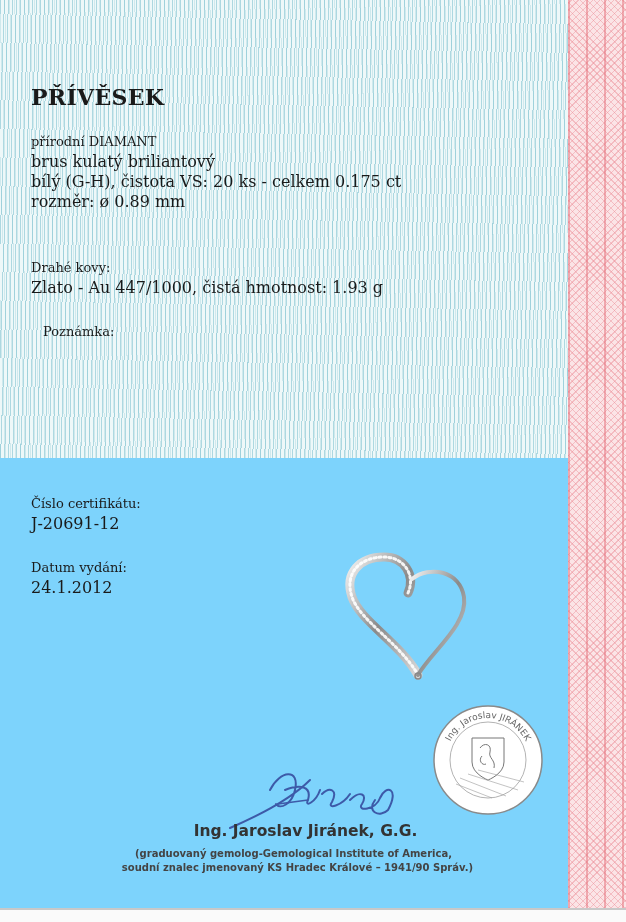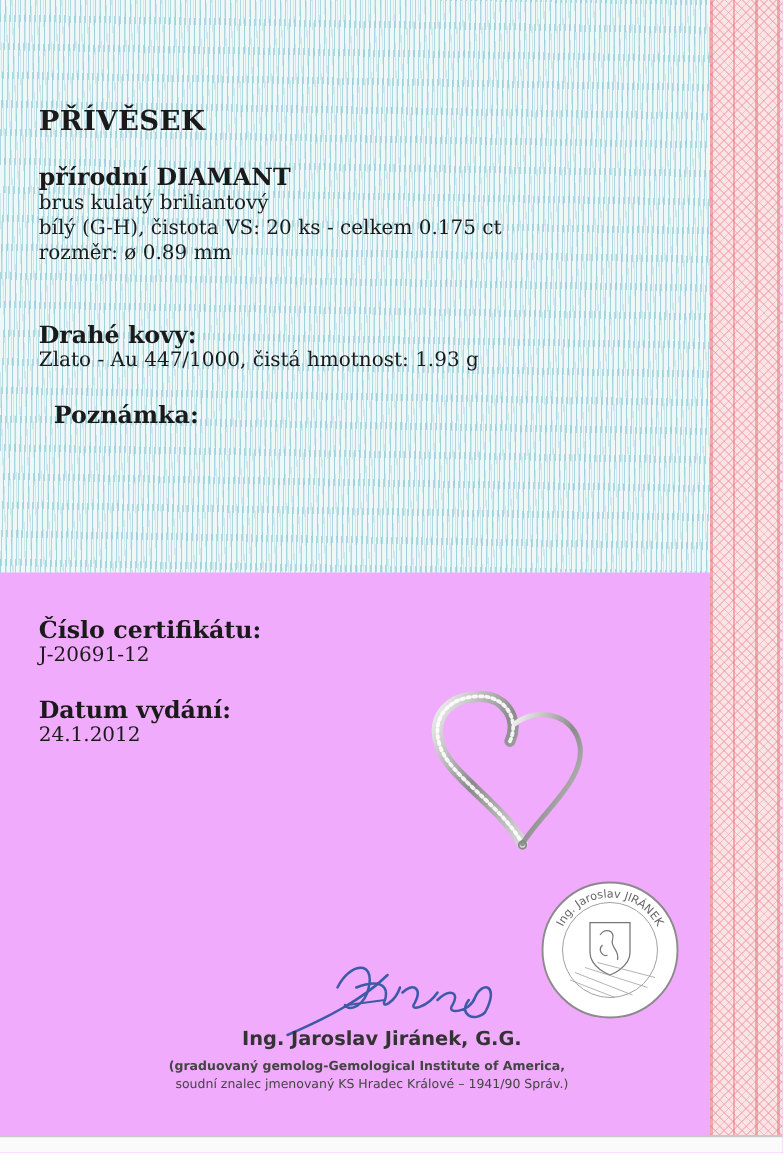--- a/index.html
+++ b/index.html
@@ -5,21 +5,21 @@
   html, body { margin: 0; padding: 0; }
   body {
     width: 626px; height: 922px; overflow: hidden;
     background: #ffffff;
     font-family: "DejaVu Serif", "Liberation Serif", serif;
     color: #1a1a1a;
     position: relative;
   }
   .page {
     position: absolute; left: 0; top: 0; width: 626px; height: 908px;
-    background: #f0abfc;
+    background: #7dd3fc;
   }
   .guilloche-top {
     position: absolute; left: 0; top: 0; width: 568px; height: 458px;
     background-color: #eef8f9;
     background-image:
       repeating-linear-gradient(92deg, rgba(120,190,205,0.55) 0px, rgba(120,190,205,0.55) 1px, transparent 1px, transparent 4px),
       repeating-linear-gradient(88deg, rgba(150,205,215,0.35) 0px, rgba(150,205,215,0.35) 1px, transparent 1px, transparent 5px);
   }
   .pink-stripe {
     position: absolute; left: 568px; top: 0; width: 58px; height: 908px;
@@ -34,21 +34,21 @@
   }
   .bottom-pad {
     position: absolute; left: 0; top: 910px; width: 626px; height: 12px; background: #fafafa;
   }
 
   .title {
     position: absolute; left: 31px; top: 84px;
     font-size: 22px; font-weight: bold; letter-spacing: 0.3px; margin: 0;
   }
   .block { position: absolute; left: 31px; }
-  .lbl { font-size: 19px; font-weight: bold; line-height: 20px; }
+  .lbl { font-size: 13px; font-weight: normal; line-height: 20px; }
   .txt { font-size: 16px; line-height: 20px; }
 
   .diamond-block { top: 132px; }
   .metals-block { top: 258px; }
   .note-block { top: 322px; margin-left: 12px; }
   .cert-block { top: 494px; }
   .date-block { top: 558px; }
 
   .pendant {
     position: absolute; left: 320px; top: 535px; width: 160px; height: 150px;
@@ -58,21 +58,21 @@
   }
   .signature {
     position: absolute; left: 200px; top: 760px; width: 200px; height: 70px;
   }
   .signer {
     position: absolute; left: 0; width: 611px; text-align: center;
     font-family: "DejaVu Sans", "Liberation Sans", sans-serif; color: #333;
   }
   .signer-name { top: 822px; font-size: 15.5px; font-weight: bold; }
   .signer-line1 { top: 848px; font-size: 10px; font-weight: bold; color: #444; padding-right: 24px; box-sizing: border-box; }
-  .signer-line2 { top: 862px; font-size: 10px; font-weight: normal; color: #444; padding-right: 16px; box-sizing: border-box; }
+  .signer-line2 { top: 862px; font-size: 10px; font-weight: bold; color: #444; padding-right: 16px; box-sizing: border-box; }
 </style>
 </head>
 <body>
 
 <div class="page">
   <div class="guilloche-top"></div>
   <div class="pink-stripe"></div>
 
   <h1 class="title">PŘÍVĚSEK</h1>
 

